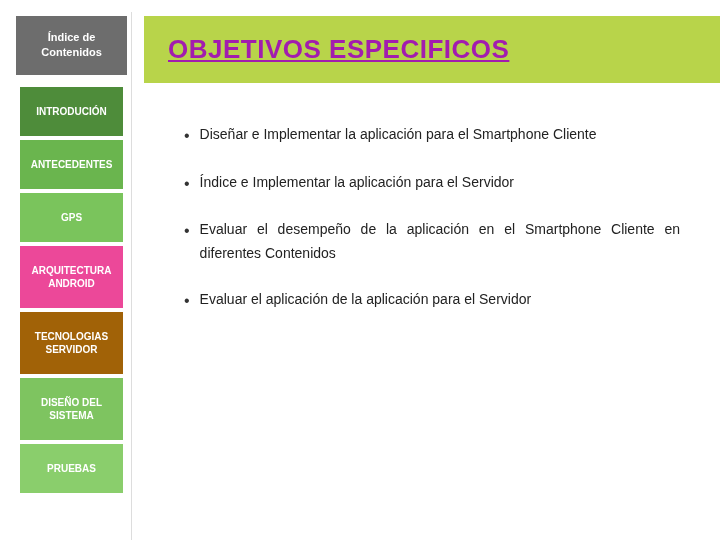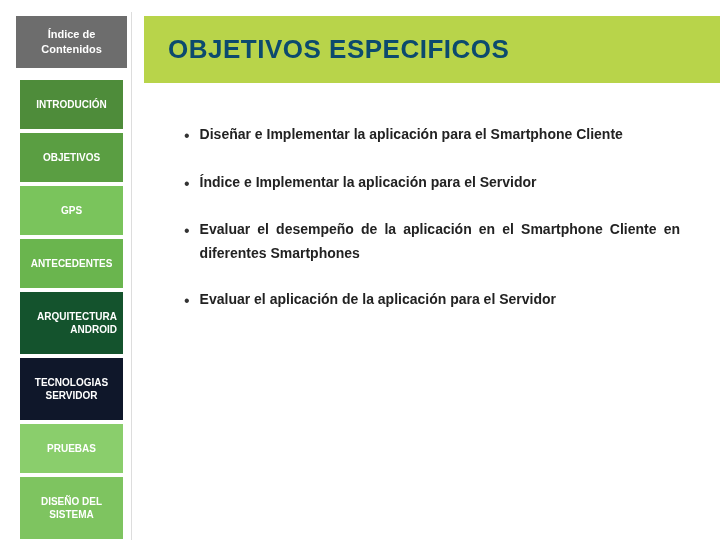--- a/index.html
+++ b/index.html
@@ -43,23 +43,23 @@
       text-align: center;
       padding: 18px 6px;
       cursor: pointer;
       line-height: 1.3;
     }
 
     .sidebar-item.green-dark { background: #4e8c3a; }
     .sidebar-item.green-mid { background: #5a9e42; }
     .sidebar-item.green-light { background: #6ab54e; }
     .sidebar-item.green-lighter { background: #7ac45c; }
-    .sidebar-item.green-2 { background: #14532d; text-align: right; }
+    .sidebar-item.green-2 { background: #ec4899; }
     .sidebar-item.green-3 { background: #66aa4a; }
-    .sidebar-item.green-4 { background: #0f172a; }
+    .sidebar-item.green-4 { background: #a16207; }
     .sidebar-item.green-5 { background: #7ec460; }
     .sidebar-item.green-6 { background: #8ace6c; }
     .sidebar-item.green-7 { background: #96d878; }
     .sidebar-item.active { background: #5a9e42; }
 
     
     .main {
       flex: 1;
       display: flex;
       flex-direction: column;
@@ -69,22 +69,23 @@
     .main-header {
       background: #b8d44a;
       padding: 14px 20px;
       display: flex;
       align-items: center;
     }
 
     .main-header h1 {
       font-size: 26px;
       font-weight: bold;
-      color: #0c4a6e;
+      color: #a21caf;
       letter-spacing: 0.5px;
+      text-decoration: underline;
     }
 
     .main-content {
       flex: 1;
       padding: 24px 28px;
       font-size: 14px;
       color: #222;
       line-height: 1.7;
     }
 
@@ -97,60 +98,58 @@
     .bullet {
       color: #333;
       margin-right: 6px;
       font-size: 16px;
       line-height: 1.6;
     }
 
     .bullet-text {
       flex: 1;
       text-align: justify;
-      font-weight: bold;
     }
   </style>
 </head>
 <body>
 
 <div class="sidebar">
   <div class="sidebar-header">
     <span>Índice de Contenidos</span>
   </div>
 
   <div id="sidebar-items-container">
       <div class="sidebar-item green-dark">INTRODUCIÓN</div>
-      <div class="sidebar-item green-mid active">OBJETIVOS</div>
+      <div class="sidebar-item green-light">ANTECEDENTES</div>
       <div class="sidebar-item green-lighter">GPS</div>
-      <div class="sidebar-item green-light">ANTECEDENTES</div>
       <div class="sidebar-item green-2">ARQUITECTURA ANDROID</div>
       <div class="sidebar-item green-4">TECNOLOGIAS SERVIDOR</div>
+      <div class="sidebar-item green-5">DISEÑO DEL SISTEMA</div>
       <div class="sidebar-item green-6">PRUEBAS</div>
-      <div class="sidebar-item green-5">DISEÑO DEL SISTEMA</div>
     </div>
 </div>
 
 <div class="main">
   <div class="main-header">
     <h1>OBJETIVOS ESPECIFICOS</h1>
   </div>
   <div class="main-content">
     <div id="bullets-container">
         <div class="bullet-item">
           <span class="bullet">•</span>
           <span class="bullet-text">Diseñar e Implementar la aplicación para el Smartphone Cliente</span>
         </div>
         <div class="bullet-item">
           <span class="bullet">•</span>
           <span class="bullet-text">Índice e Implementar la aplicación para el Servidor</span>
         </div>
         <div class="bullet-item">
           <span class="bullet">•</span>
-          <span class="bullet-text">Evaluar el desempeño de la aplicación en el Smartphone Cliente en diferentes Smartphones</span>
+          <span class="bullet-text">Evaluar el desempeño de la aplicación en el Smartphone Cliente en diferentes Contenidos</span>
         </div>
         <div class="bullet-item">
           <span class="bullet">•</span>
           <span class="bullet-text">Evaluar el aplicación de la aplicación para el Servidor</span>
         </div>
       </div>
   </div>
 </div>
 
 </body></html>

